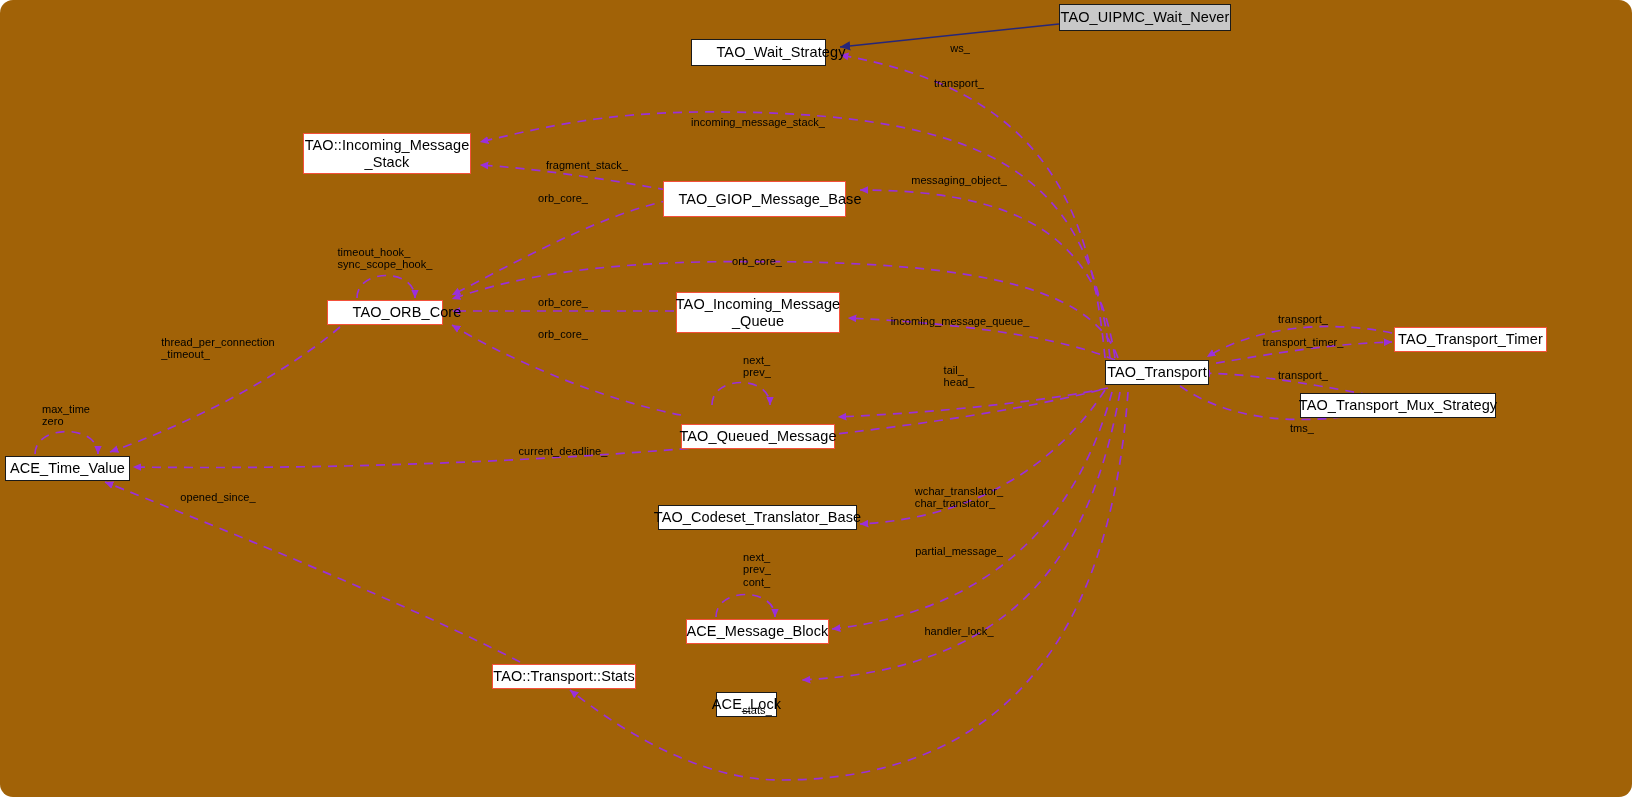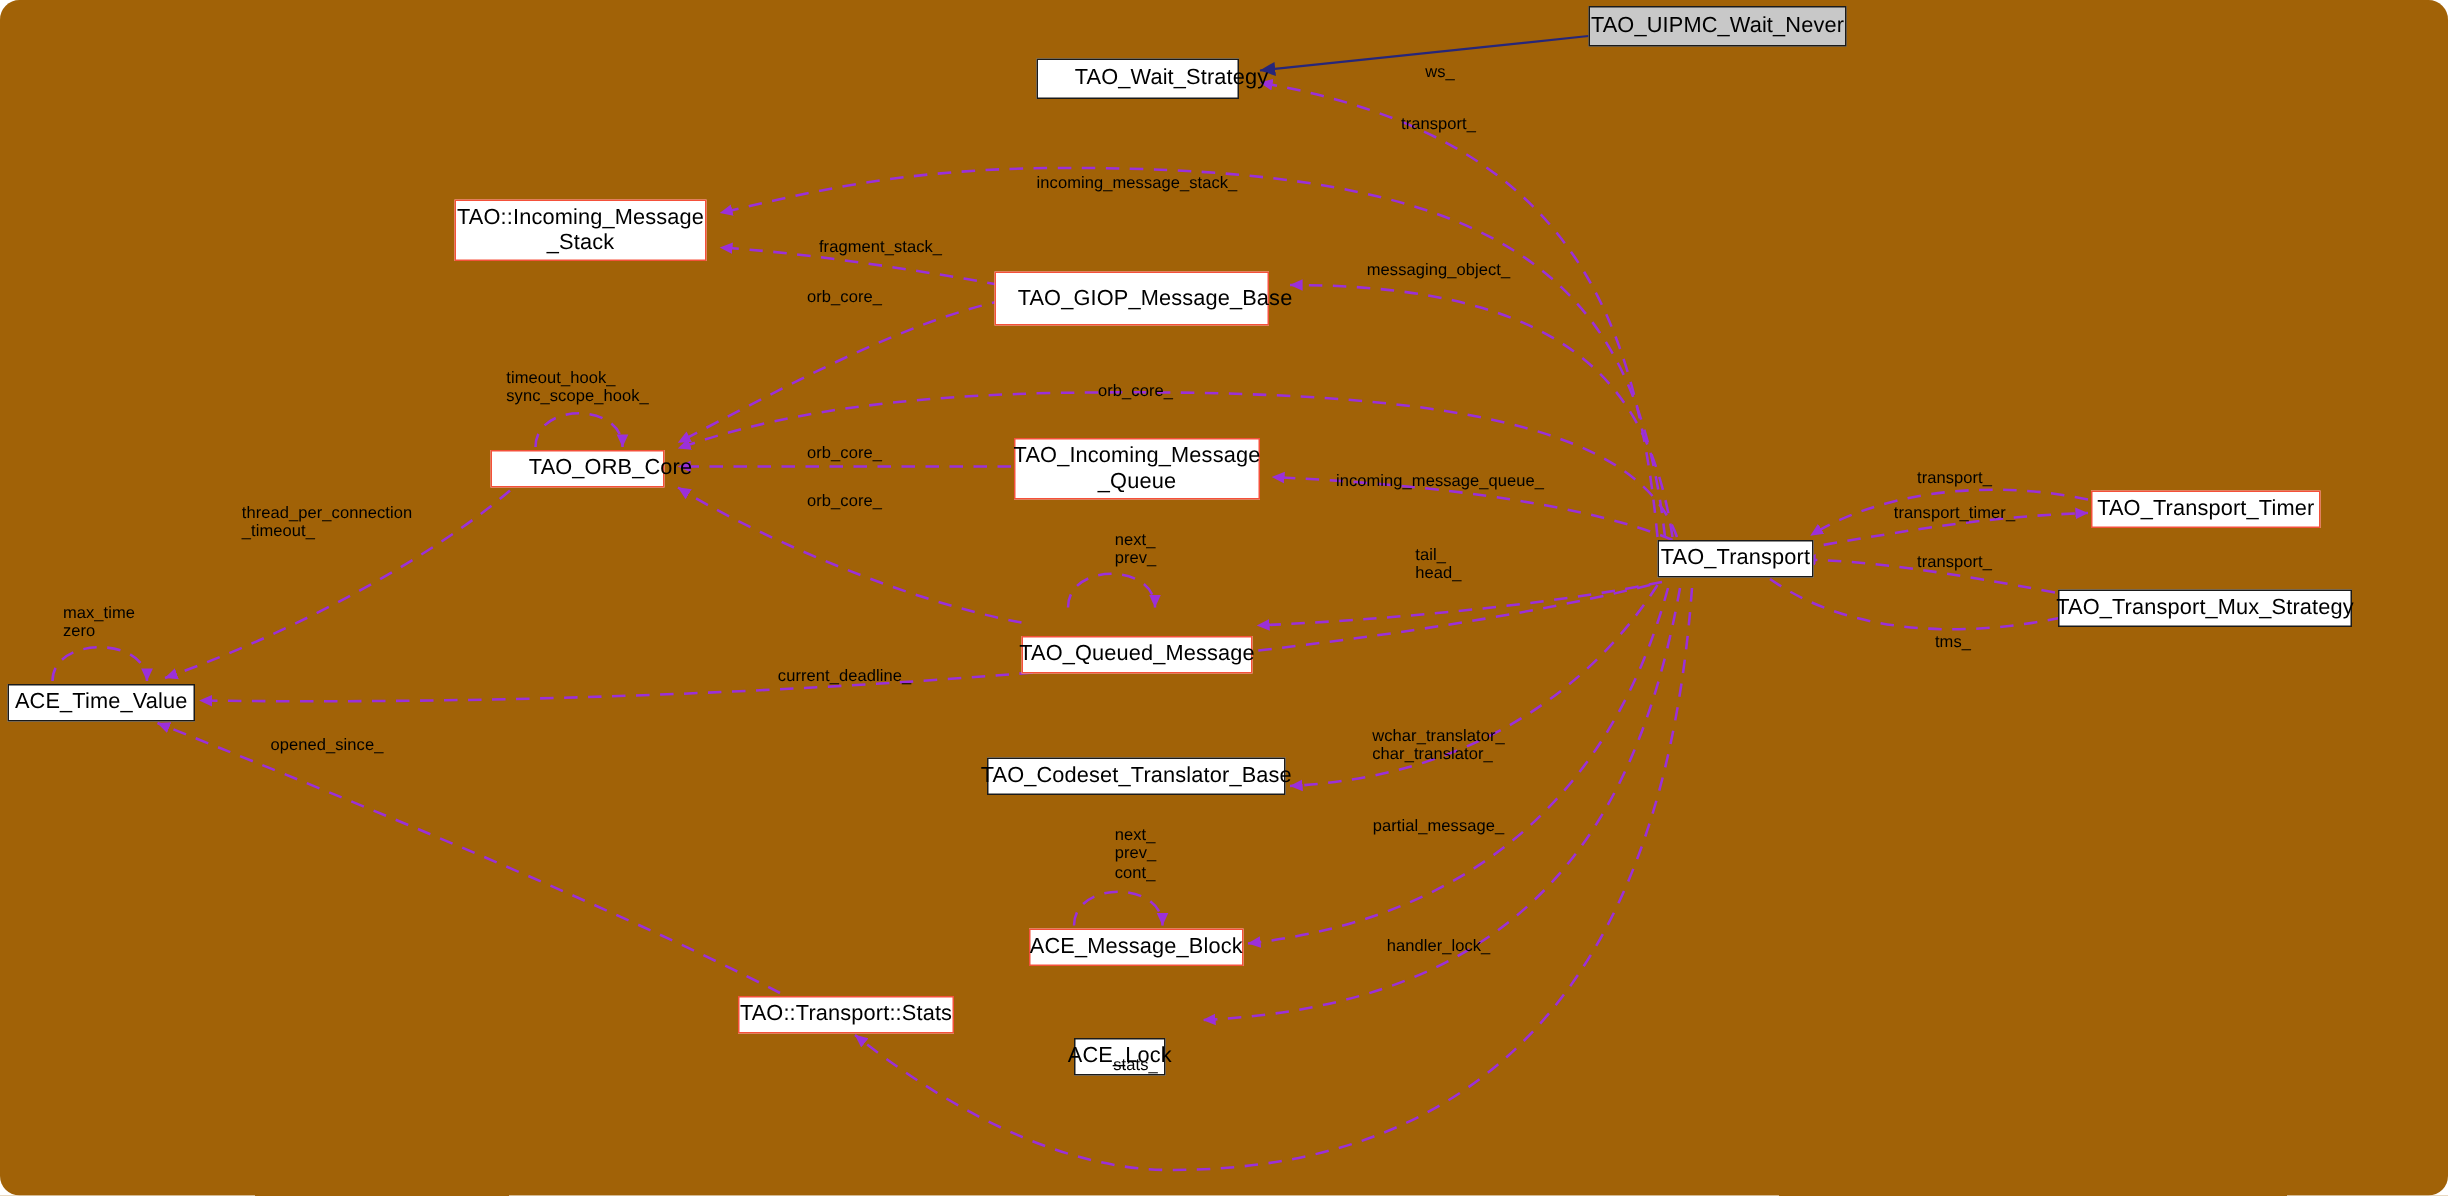--- a/index.html
+++ b/index.html
@@ -144,21 +144,21 @@
 
   <div class="node red-border" style="left:327px; top:300px; width:116px; height:25px;padding-left:44px;">TAO_ORB_Core</div>
 
   <div class="node red-border" style="left:676px; top:292px; width:164px; height:41px;">TAO_Incoming_Message
 _Queue</div>
 
   <div class="node black-border" style="left:1095px; top:360px; width:104px; height:25px;margin-left:10px;">TAO_Transport</div>
 
   <div class="node red-border" style="left:1394px; top:327px; width:153px; height:25px;">TAO_Transport_Timer</div>
 
-  <div class="node black-border" style="left:1372px; top:393px; width:196px; height:25px;">TAO_Transport_Mux_Strategy</div>
+  <div class="node black-border" style="left:1300px; top:393px; width:196px; height:25px;">TAO_Transport_Mux_Strategy</div>
 
   <div class="node red-border" style="left:681px; top:424px; width:154px; height:25px;">TAO_Queued_Message</div>
 
   <div class="node black-border" style="left:5px; top:456px; width:125px; height:25px;">ACE_Time_Value</div>
 
   <div class="node black-border" style="left:658px; top:505px; width:199px; height:25px;">TAO_Codeset_Translator_Base</div>
 
   <div class="node red-border" style="left:686px; top:619px; width:143px; height:25px;">ACE_Message_Block</div>
 
   <div class="node red-border" style="left:492px; top:664px; width:144px; height:25px;">TAO::Transport::Stats</div>

